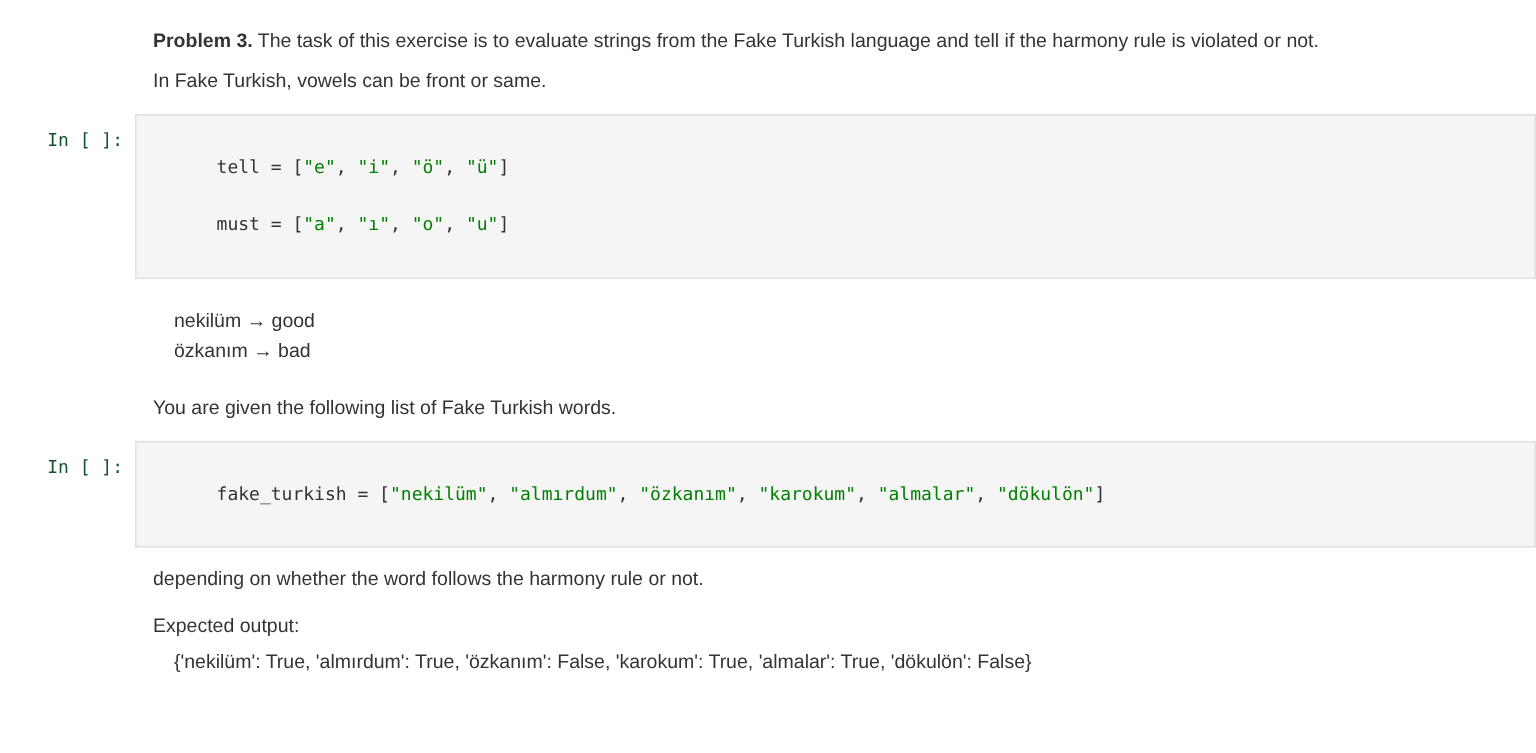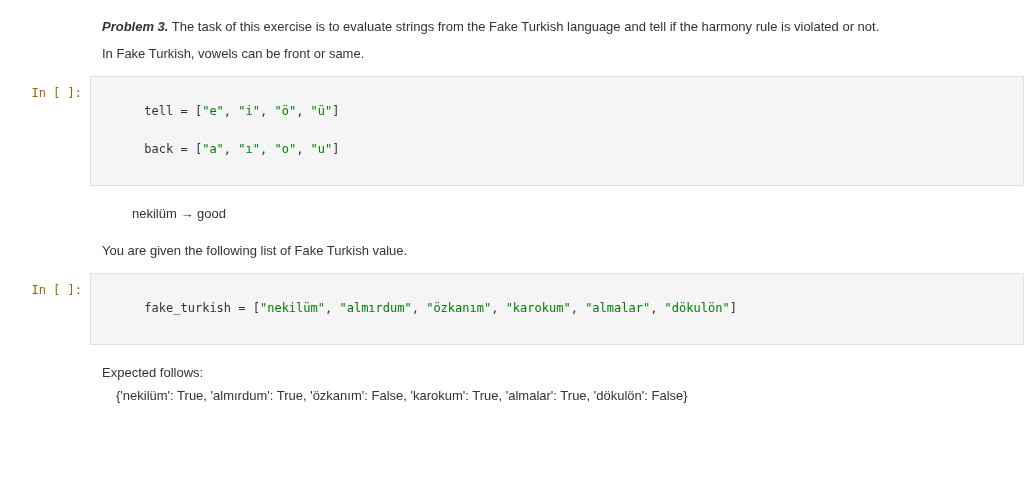--- a/index.html
+++ b/index.html
@@ -27,21 +27,21 @@
 
     .cell {
       display: flex;
       flex-direction: row;
       align-items: flex-start;
       margin-bottom: 2px;
       width: 100%;
     }
 
     .cell-label {
-      color: #a16207;
+      color: #14532d;
       font-family: monospace;
       font-size: 12px;
       min-width: 90px;
       padding: 8px 8px 0 8px;
       text-align: right;
       flex-shrink: 0;
       padding-top: 10px;
     }
 
     .cell-content {
@@ -79,21 +79,20 @@
       font-family: 'Courier New', Courier, monospace;
       font-size: 12px;
       background: #f5f5f5;
       padding: 1px 3px;
       border-radius: 2px;
     }
     .c-green { color: #008000; }
 
     .problem-bold {
       font-weight: bold;
-      font-style: italic;
     }
 
     p {
       margin: 3px 0;
     }
 
     .arrow {
       color: #333;
     }
   </style>
@@ -110,50 +109,52 @@
         <span> The task of this exercise is to evaluate strings from the Fake Turkish language and tell if the harmony rule is violated or not.</span>
       </p>
       <p style="margin-top:6px;">In Fake Turkish, vowels can be front or same.</p>
     </div>
   </div>
 
   <div class="cell code-cell">
     <div class="cell-label">In [ ]:</div>
     <div class="cell-content code-block">
       <span>tell</span><span> = [</span><span class="c-green">"e"</span><span>, </span><span class="c-green">"i"</span><span>, </span><span class="c-green">"ö"</span><span>, </span><span class="c-green">"ü"</span><span>]</span><br>
-      <span>back</span><span> = [</span><span class="c-green">"a"</span><span>, </span><span class="c-green">"ı"</span><span>, </span><span class="c-green">"o"</span><span>, </span><span class="c-green">"u"</span><span>]</span>
+      <span>must</span><span> = [</span><span class="c-green">"a"</span><span>, </span><span class="c-green">"ı"</span><span>, </span><span class="c-green">"o"</span><span>, </span><span class="c-green">"u"</span><span>]</span>
     </div>
   </div>
 
   <div class="cell markdown-cell">
     <div class="cell-label"></div>
     <div class="cell-content">
-      <div style="margin-top: 10px; margin-left: 30px;">
+      <div style="margin-top: 10px; margin-left: 14px;">
         <div>nekilüm <span class="arrow">→</span> good</div>
+        <div>özkanım <span class="arrow">→</span> bad</div>
       </div>
     </div>
   </div>
 
   <div class="cell markdown-cell">
     <div class="cell-label"></div>
     <div class="cell-content">
-      <p>You are given the following list of Fake Turkish value.</p>
+      <p>You are given the following list of Fake Turkish words.</p>
     </div>
   </div>
 
   <div class="cell code-cell">
     <div class="cell-label">In [ ]:</div>
     <div class="cell-content code-block">
       <span>fake_turkish</span><span> = [</span><span class="c-green">"nekilüm"</span><span>, </span><span class="c-green">"almırdum"</span><span>, </span><span class="c-green">"özkanım"</span><span>, </span><span class="c-green">"karokum"</span><span>, </span><span class="c-green">"almalar"</span><span>, </span><span class="c-green">"dökulön"</span><span>]</span>
     </div>
   </div>
 
   <div class="cell markdown-cell">
     <div class="cell-label"></div>
     <div class="cell-content">
+      <p>depending on whether the word follows the harmony rule or not.</p>
       <div style="margin-top: 10px;">
-        <p>Expected follows:</p>
+        <p>Expected output:</p>
         <p style="margin-left: 14px;">{'nekilüm': True, 'almırdum': True, 'özkanım': False, 'karokum': True, 'almalar': True, 'dökulön': False}</p>
       </div>
     </div>
   </div>
 
 </div>
 
 </body></html>

